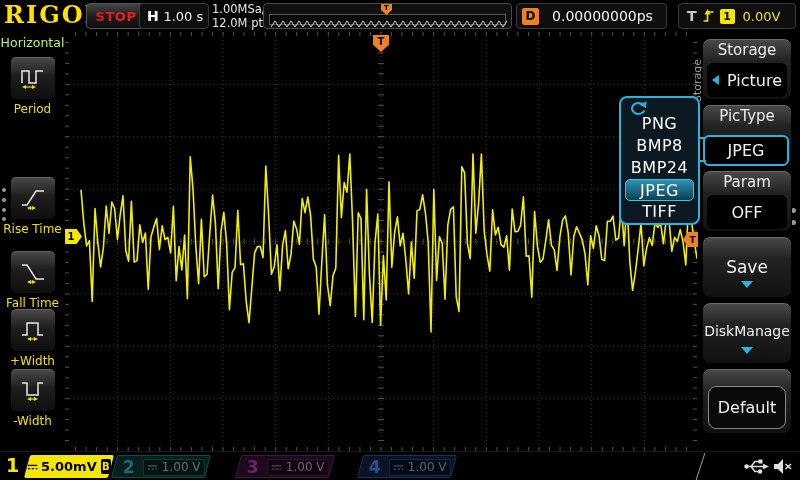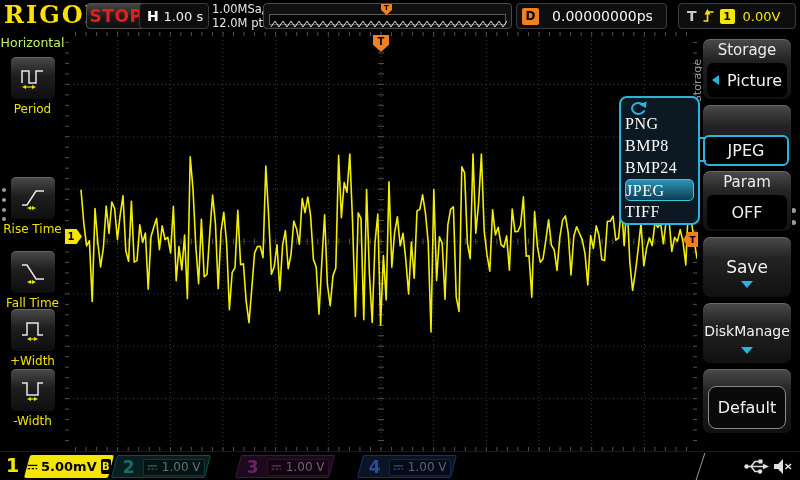--- a/index.html
+++ b/index.html
@@ -11,21 +11,21 @@
   .abs { position:absolute; }
 
   
   .logo { left:4px; top:0px; font-family:"DejaVu Serif", serif; font-weight:bold;
     font-size:24px; color:#ffe000; letter-spacing:2px; }
   .topbox { background:#0e0e0e; border:1px solid #3c3c3c; border-radius:4px;
     display:flex; align-items:center; color:#e8e8e8; }
   .stop-btn { left:86px; top:3px; width:60px; height:26px;
     background:linear-gradient(180deg,#464646,#1a1a1a 55%,#101010);
     border:1px solid #555; border-radius:4px; display:flex; align-items:center; justify-content:center;
-    color:#e81d1d; font-weight:bold; font-size:17px; letter-spacing:0.5px; }
+    color:#e81d1d; font-weight:bold; font-size:13px; letter-spacing:0.5px; }
   .h-box { left:139px; top:3px; width:70px; height:26px; }
   .h-label { font-weight:bold; font-size:14px; color:#fff; margin-left:7px; }
   .h-value { flex:1; text-align:center; font-size:13px; color:#f0f0f0; }
   .rate { left:212px; top:2px; color:#e8e8e8; font-size:11.5px; line-height:1.25; }
   .preview { left:263px; top:3px; width:249px; height:26px; background:#101010;
     border:1px solid #4a4a4a; border-radius:4px; }
   .preview-inner { position:absolute; left:5px; right:5px; top:10px; bottom:3px;
     background:#060606; border:1px solid #5a5a5a; }
   .d-box { left:516px; top:3px; width:151px; height:26px; }
   .d-badge { width:17px; height:17px; background:#f08020; border-radius:2px; margin-left:5px;
@@ -60,22 +60,22 @@
     clip-path:polygon(100% 0,32% 0,0 50%,32% 100%,100% 100%); padding-left:4px; }
   .mark-trig-top { left:373px; top:35px; width:16px; height:17px; background:#f08020; font-size:10px;
     clip-path:polygon(0 0,100% 0,100% 58%,50% 100%,0 58%); align-items:flex-start; padding-top:1px; }
   .mark-trig-mini { left:381px; top:4px; width:11px; height:11px; background:#f08020; font-size:7px;
     clip-path:polygon(0 0,100% 0,100% 55%,50% 100%,0 55%); align-items:flex-start; }
 
   
   .popup { left:619px; top:96px; width:81px; height:129px; background:#0c1822;
     border:2px solid #28b4dc; border-radius:8px; z-index:30; }
   .popup-items { position:absolute; top:15px; left:4px; right:4px; }
-  .popup-item { height:22px; line-height:21px; color:#fff;
-    font-size:16px; letter-spacing:0.5px; border-radius:5px;font-family:Liberation Serif, serif; }
+  .popup-item { height:22px; line-height:21px; text-align:center; color:#fff;
+    font-size:16px; letter-spacing:0.5px; border-radius:5px; }
   .popup-item.selected { background:linear-gradient(180deg,#2e93b4,#0c3d52);
     border:1px solid #35c8ec; }
   .connector { background:#28b4dc; z-index:31; }
 
   
   .tab-vert { left:691px; top:42px; height:60px; color:#9a9a9a; font-size:11px;
     writing-mode:vertical-rl; transform:rotate(180deg); }
   .softkey { left:702px; width:90px; height:62px; border-radius:8px;
     background:linear-gradient(180deg,#4a4a4a,#232323 35%,#101010);
     border:1px solid #000; box-shadow:inset 0 1px 0 #6a6a6a; z-index:20; }
@@ -561,20 +561,21 @@
 
   <div class="abs softkey" style="top:38px">
     <div class="sk-title">Storage</div>
     <div class="sk-value">
       <span class="tri-left"></span>
       <span>Picture</span>
     </div>
   </div>
 
   <div class="abs softkey" style="top:104px">
+    <div class="sk-title">PicType</div>
     <div class="sk-value hl">
       <span>JPEG</span>
     </div>
   </div>
 
   <div class="abs softkey" style="top:170px">
     <div class="sk-title">Param</div>
     <div class="sk-value">
       <span>OFF</span>
     </div>

